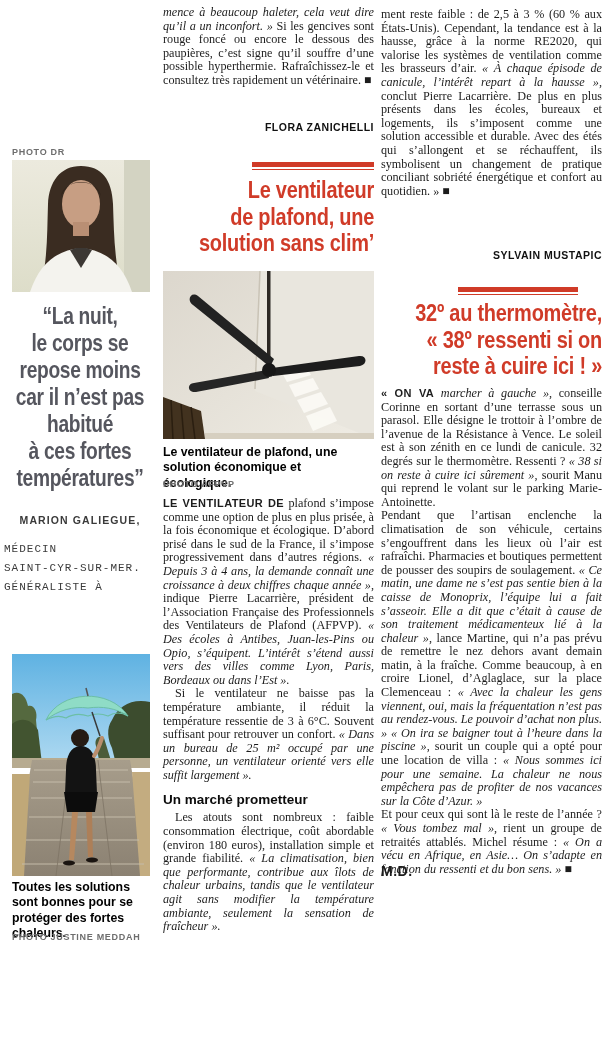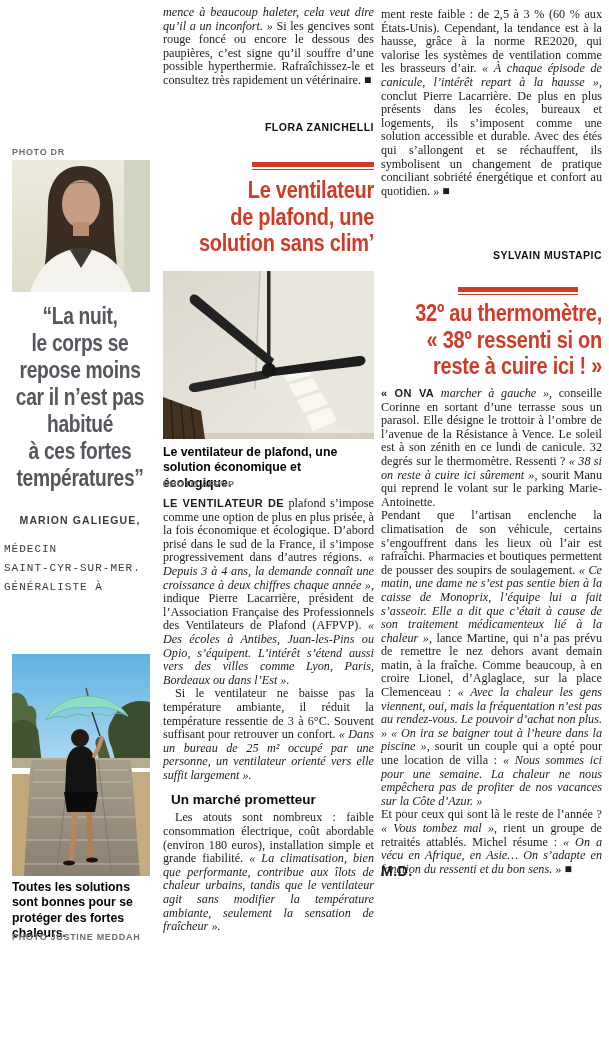--- a/index.html
+++ b/index.html
@@ -29,21 +29,21 @@
   .headline{font-family:"Liberation Sans",sans-serif;font-weight:bold;color:#d03b28;
     text-align:right;font-size:23.5px;line-height:26.5px;letter-spacing:-.3px;
     transform:scaleX(.85);transform-origin:100% 0;}
 
   .quote{font-family:"Liberation Sans",sans-serif;font-weight:800;color:#55565e;
     text-align:center;font-size:24px;line-height:27px;letter-spacing:-.4px;
     transform:scaleX(.8);transform-origin:50% 0;}
   .qauthor{font-family:"Liberation Sans",sans-serif;font-weight:bold;font-size:10.5px;letter-spacing:1.1px;color:#3a3a3a;text-align:center;}
   .qrole{font-family:Liberation Mono, monospace;font-size:11px;letter-spacing:1px;color:#3a3a3a;text-align:left;line-height:19px;}
 
-  .subhead{font-family:"Liberation Sans",sans-serif;font-weight:bold;font-size:13.5px;margin:10px 0 4px 8px;color:#0c0c0c;}
+  .subhead{font-family:"Liberation Sans",sans-serif;font-weight:bold;font-size:13.5px;margin:10px 0 4px 0;color:#0c0c0c;}
   .sig-line{font-family:"Liberation Sans",sans-serif;font-weight:bold;font-size:14px;margin-top:-13.6px;letter-spacing:.5px;}
   p{margin:0;}
 </style>
 </head>
 <body>
 
 <div class="col" id="col-left">
 
   <div class="credit abs" style="top:147px;left:8px">PHOTO DR</div>
 

